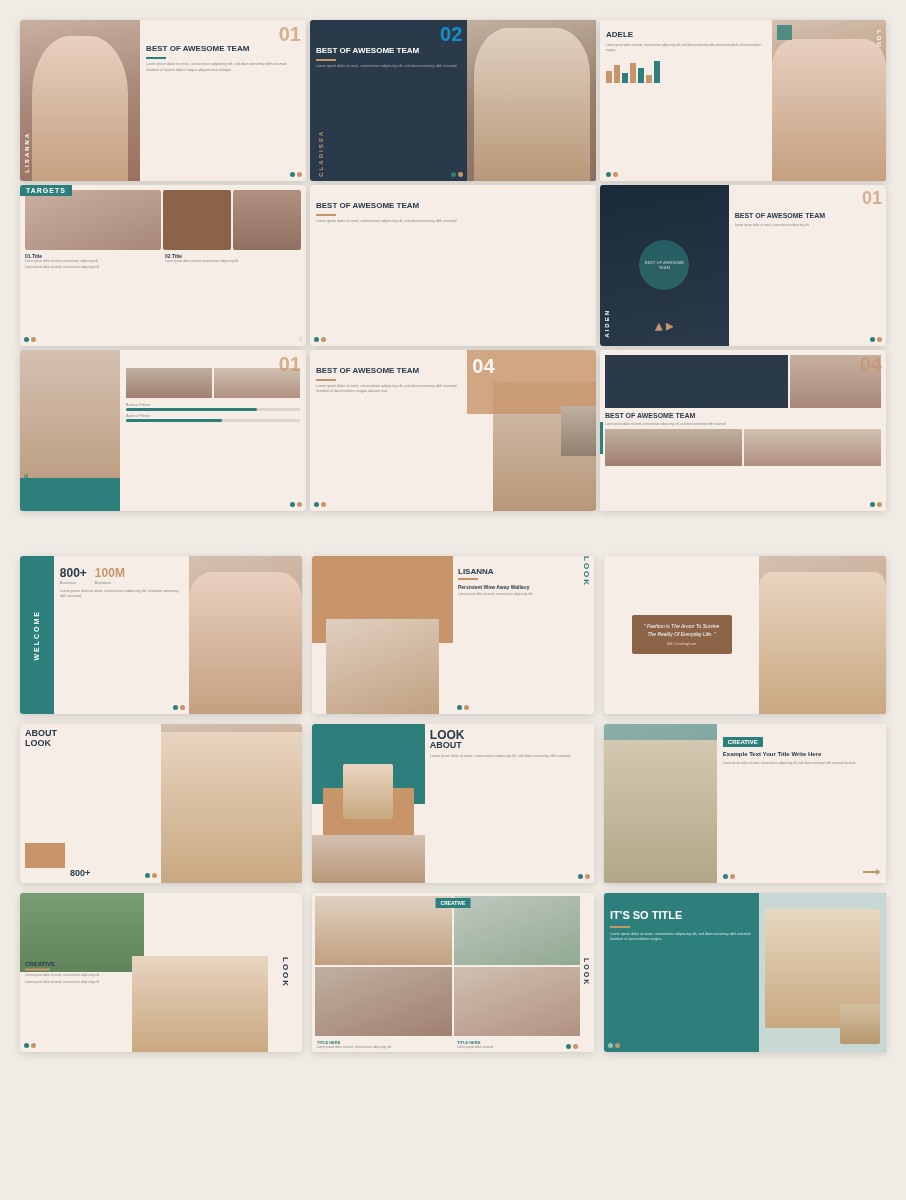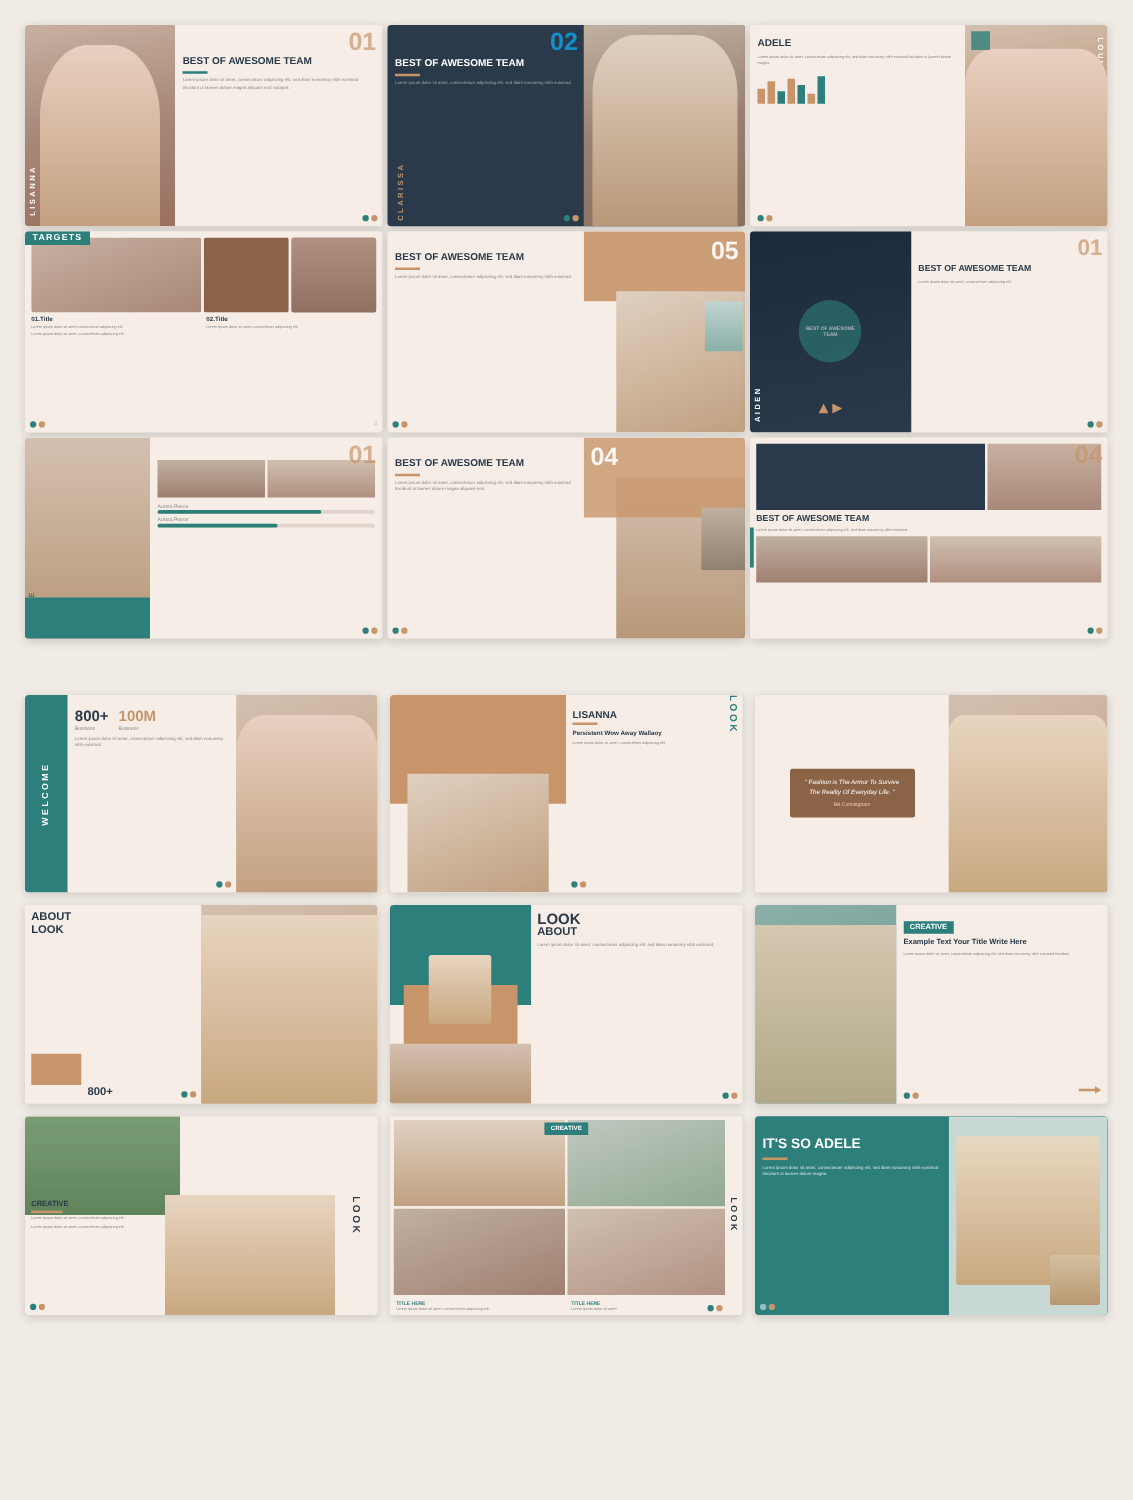--- a/index.html
+++ b/index.html
@@ -136,30 +136,20 @@
     <div style="display:flex;width:100%;height:100%;">
       <div style="flex:1;padding:8px 6px;position:relative;">
         <div style="font-size:8px;font-weight:900;color:#2a3a4a;line-height:1.3;margin-top:8px;">BEST OF AWESOME TEAM</div>
         <div style="width:20px;height:2px;background:#c8956a;margin:3px 0;"></div>
         <div style="font-size:3.5px;color:#888;line-height:1.5;">Lorem ipsum dolor sit amet, consectetuer adipiscing elit, sed diam nonummy nibh euismod.</div>
         <div style="position:absolute;bottom:4px;left:4px;display:flex;gap:2px;">
           <div style="width:5px;height:5px;border-radius:50%;background:#2d7f7b;"></div>
           <div style="width:5px;height:5px;border-radius:50%;background:#c8956a;"></div>
         </div>
       </div>
-      <div style="width:45%;position:relative;overflow:hidden;">
-
-        <div style="position:absolute;top:0;left:0;width:100%;height:35%;background:#c8956a;opacity:0.9;"></div>
-        <div style="position:absolute;bottom:0;right:0;width:80%;height:70%;background:linear-gradient(to bottom,#d4c0b0,#b89878);">
-          <div style="width:100%;height:100%;background:linear-gradient(160deg,#e0d0c0,#c0a080);"></div>
-        </div>
-        <div style="position:absolute;top:5px;right:5px;font-size:20px;font-weight:900;color:white;opacity:0.9;">05</div>
-
-        <div style="position:absolute;top:35%;right:2px;width:30px;height:40px;background:linear-gradient(to bottom,#c0d4d0,#8ab0a8);"></div>
-      </div>
     </div>
   </div>
 
   <div class="slide" style="background:#f5ede6;">
     <div style="display:flex;width:100%;height:100%;">
       <div style="width:45%;background:linear-gradient(170deg,#1a2a3a,#2a3a4a);position:relative;overflow:hidden;">
         <div style="position:absolute;bottom:8px;left:4px;writing-mode:vertical-rl;transform:rotate(180deg);font-size:6px;font-weight:900;letter-spacing:2px;color:white;">AIDEN</div>
 
         <div style="position:absolute;top:50%;left:50%;transform:translate(-50%,-50%);width:50px;height:50px;border-radius:50%;background:#2d7f7b;opacity:0.6;display:flex;align-items:center;justify-content:center;">
           <div style="font-size:4px;font-weight:bold;color:white;text-align:center;line-height:1.3;">BEST OF AWESOME TEAM</div>
@@ -466,21 +456,21 @@
       <div style="position:absolute;bottom:3px;right:16px;display:flex;gap:2px;">
         <div style="width:5px;height:5px;border-radius:50%;background:#2d7f7b;"></div>
         <div style="width:5px;height:5px;border-radius:50%;background:#c8956a;"></div>
       </div>
     </div>
   </div>
 
   <div class="slide" style="background:#2d7f7b;">
     <div style="display:flex;width:100%;height:100%;">
       <div style="flex:1;padding:8px 6px;position:relative;">
-        <div style="font-size:11px;font-weight:900;color:white;line-height:1.2;margin-top:8px;">IT'S SO ADELE</div>
+        <div style="font-size:11px;font-weight:900;color:white;line-height:1.2;margin-top:8px;">IT'S SO TITLE</div>
         <div style="width:20px;height:2px;background:#c8956a;margin:4px 0;"></div>
         <div style="font-size:3.5px;color:rgba(255,255,255,0.8);line-height:1.5;">Lorem ipsum dolor sit amet, consectetuer adipiscing elit, sed diam nonummy nibh euismod tincidunt ut laoreet dolore magna.</div>
         <div style="position:absolute;bottom:4px;left:4px;display:flex;gap:2px;">
           <div style="width:5px;height:5px;border-radius:50%;background:rgba(255,255,255,0.5);"></div>
           <div style="width:5px;height:5px;border-radius:50%;background:#c8956a;"></div>
         </div>
       </div>
       <div style="width:45%;position:relative;overflow:hidden;">
 
         <div style="position:absolute;top:0;left:0;width:100%;height:100%;background:#c8d8d4;"></div>

